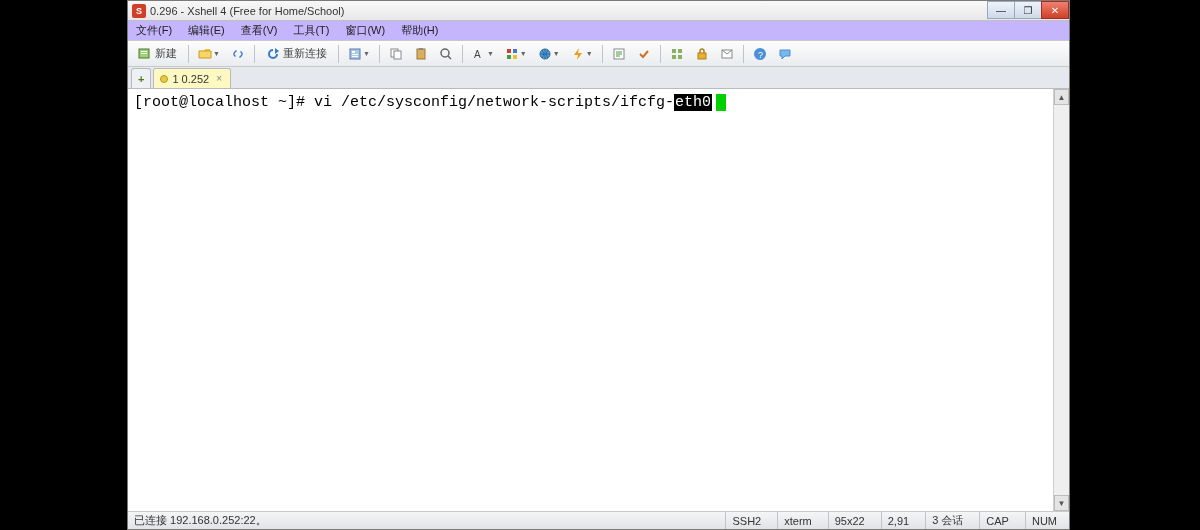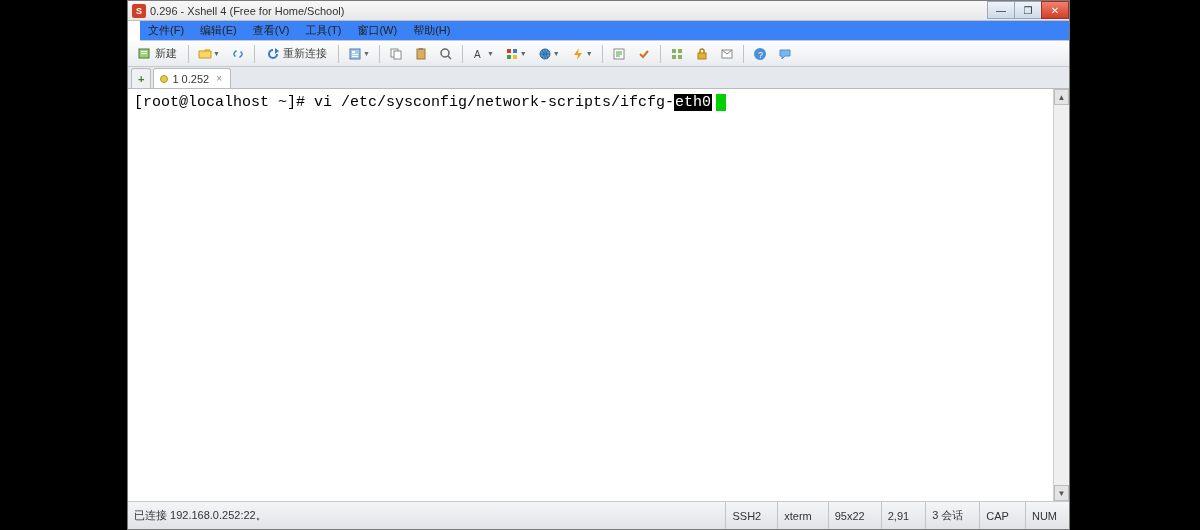--- a/index.html
+++ b/index.html
@@ -53,29 +53,28 @@
       border: 1px solid #9aa8b9;
       background: linear-gradient(to bottom,#eef3fa,#cdd9e9);
       display: flex; align-items: center; justify-content: center;
       font-size: 10px; color: #333;
       margin-left: -1px;
     }
     .win-btn.close { background: linear-gradient(to bottom,#f08070,#d04028); color:#fff; border-color:#a03020;}
     
     .menu-bar {
       height: 20px;
-      background: #3b82f6;
+      background: #c4b5fd;
       border-bottom: 1px solid #c9c9c9;
       display: flex;
       align-items: flex-start;
       font-size: 11px;
       color: #222;
       padding: 0 4px;
       gap: 8px;
-      margin-left: 12px;
     }
     .menu-item { padding: 2px 4px; cursor: default; }
     
     .toolbar {
       height: 26px;
       background: linear-gradient(to bottom,#fdfdfd,#e9ecef);
       border-bottom: 1px solid #c9c9c9;
       display: flex;
       align-items: center;
       padding: 0 4px;
@@ -106,21 +105,21 @@
       border-bottom: 1px solid #b8bcc0;
       display: flex;
       align-items: flex-end;
       padding-left: 3px;
       gap: 2px;
       font-size: 11px;
     }
     .tab {
       height: 20px;
       padding: 0 8px 0 6px;
-      background: #ffffff;
+      background: #fef9c3;
       border: 1px solid #b8bcc0;
       border-bottom: none;
       border-radius: 3px 3px 0 0;
       display: flex; align-items: center; gap:4px;
       color: #333;
       position: relative;
     }
     .tab.plus { background:#eef0f3; padding:0 6px; color:#4a7a22; font-weight:bold;}
     .tab .dot { width:8px; height:8px; border-radius:50%; background:#e6c84a; border:1px solid #b89a20;}
     .tab .close-x { font-size:10px; color:#888; margin-left:3px;}
@@ -146,21 +145,21 @@
       position: relative;
     }
     .vscroll .up, .vscroll .down {
       position:absolute; left:0; width:100%; height:16px;
       background:#e4e4e4; border:1px solid #bcbcbc;
       display:flex;align-items:center;justify-content:center;font-size:8px;color:#555;
     }
     .vscroll .up{top:0;} .vscroll .down{bottom:0;}
     
     .status-bar {
-      height: 28px;
+      height: 18px;
       background: linear-gradient(to bottom,#f4f5f7,#e1e3e6);
       border-top: 1px solid #c9c9c9;
       display: flex;
       align-items: center;
       font-size: 11px;
       color: #333;
       padding: 0 6px;
       gap: 10px;
     }
     .status-bar .spacer { flex:1; }

